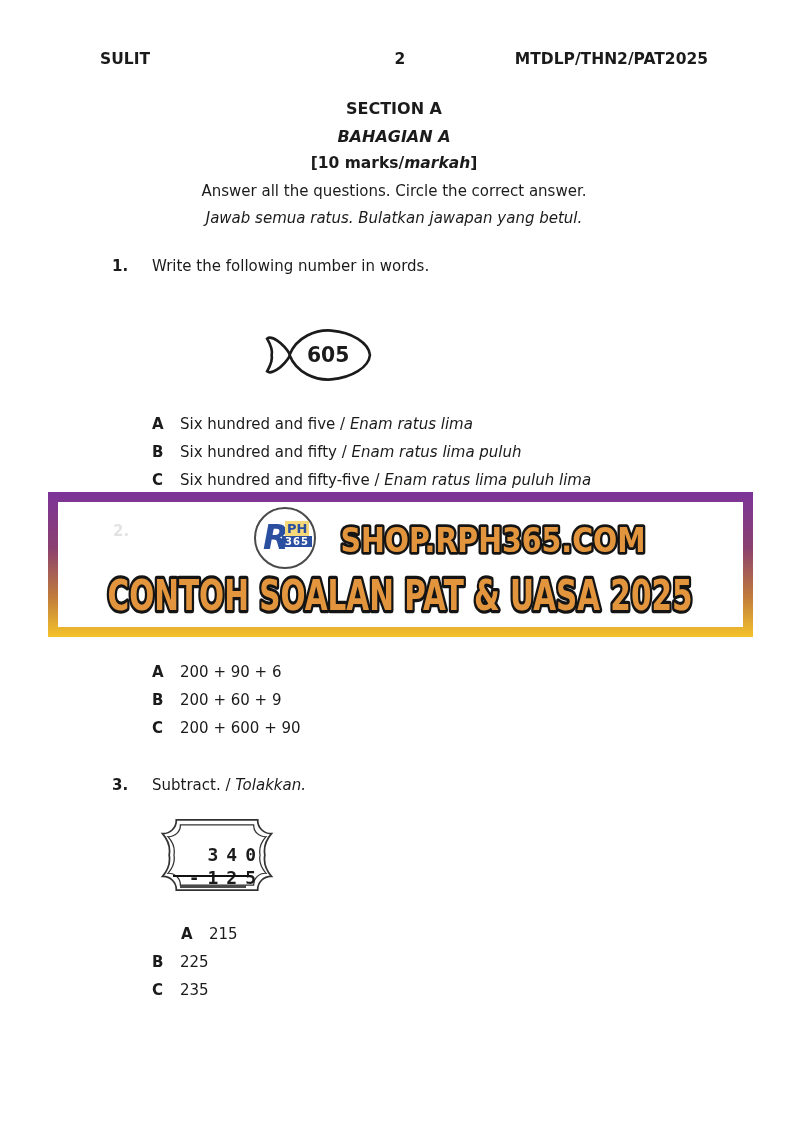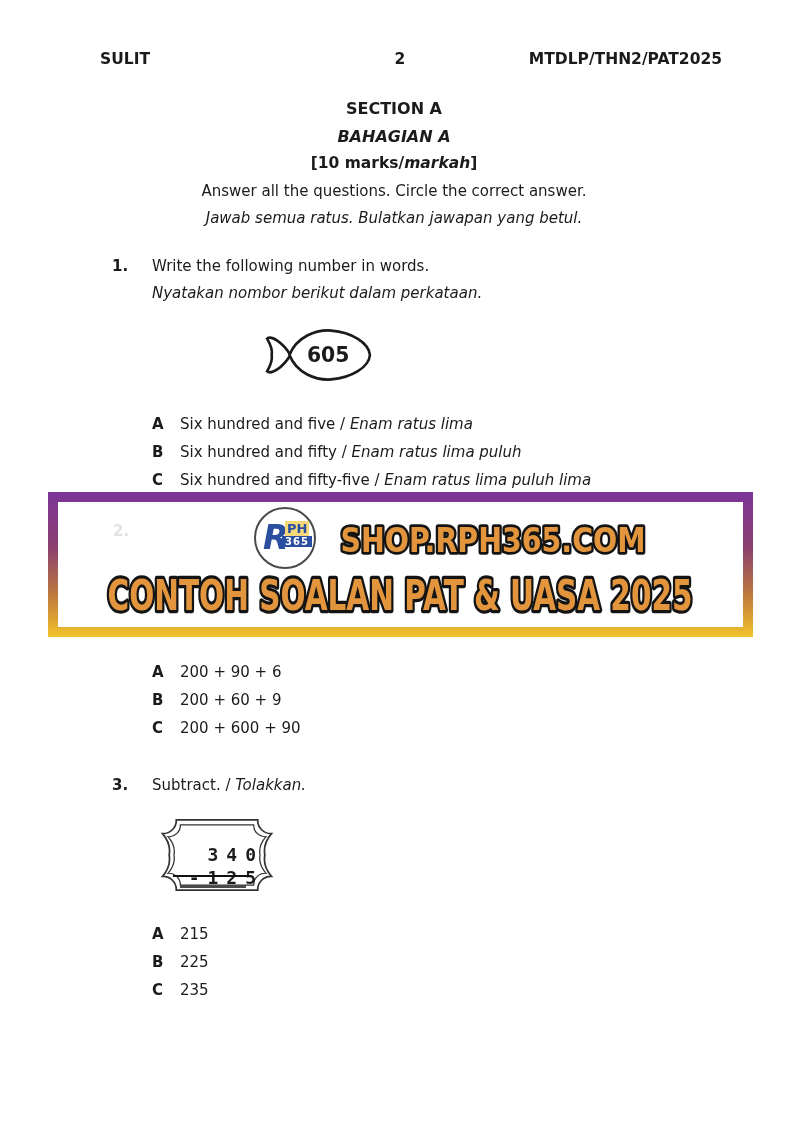--- a/index.html
+++ b/index.html
@@ -7,21 +7,21 @@
     position:relative; width:800px; height:1131px; margin:0 auto;
     background:#ffffff; color:#1b1b1b; overflow:hidden;
     font-family:"DejaVu Sans", sans-serif; font-size:15px;
   }
   .it { font-style:italic; }
 
   
   .hdr { position:absolute; top:50px; left:0; right:0; height:20px; font-weight:bold; font-size:15.5px; }
   .hdr-left   { position:absolute; left:100px; }
   .hdr-center { position:absolute; left:0; right:0; text-align:center; }
-  .hdr-right  { position:absolute; right:78px;margin-left:48px; }
+  .hdr-right  { position:absolute; right:92px;margin-left:48px; }
 
   
   .section { position:absolute; top:95px; left:0; right:12px; text-align:center; line-height:27.5px; }
   .section .t1 { font-weight:bold; font-size:16px; }
   .section .t2 { font-weight:bold; font-size:16px; font-style:italic; }
   .section .mk { font-weight:bold; font-size:15.5px; }
 
   
   .qblock { position:absolute; left:0; right:0; line-height:26.5px; }
   .qnum  { position:absolute; left:112px; font-weight:bold; }
@@ -78,21 +78,20 @@
     <div class="t2">BAHAGIAN A</div>
     <div class="mk"><span>[10 marks/</span><span class="it">markah</span><span>]</span></div>
     <div>Answer all the questions. Circle the correct answer.</div>
     <div class="it">Jawab semua ratus. Bulatkan jawapan yang betul.</div>
   </div>
 
   <div class="qblock" style="top:253px;">
     <span class="qnum">1.</span>
     <span class="qtext">
       <span>Write the following number in words.</span><br>
-      <span class="it">Nyatakan nombor berikut dalam perkataan.</span>
     </span>
   </div>
 
   <svg class="fish" viewBox="0 0 108 58">
     <path d="M 27,29 C 19,16 8,9.5 4,13 C 7.5,19 9.5,24.5 8.5,29 C 9.5,33.5 7.5,39 4,45 C 8,48.5 19,42 27,29 Z" fill="#ffffff" stroke="#1b1b1b" stroke-width="2.6"></path>
     <path d="M 26,29 C 33,11 52,4 67,5 C 87,6.5 104,17 105,29 C 104,41 87,51.5 67,53 C 52,54 33,47 26,29 Z" fill="#ffffff" stroke="#1b1b1b" stroke-width="2.6"></path>
     <text x="64" y="36" text-anchor="middle">605</text>
   </svg>
 
   <div class="opt" style="top:410px;">
@@ -147,21 +146,21 @@
       </g>
     </svg>
     <div class="nums">
       <div>340</div>
       <div>-125</div>
     </div>
     <div class="subline"></div>
     <div class="answerline"></div>
   </div>
 
-  <div class="opt" style="top:920px;">
+  <div class="opt" style="top:920px;margin-left:29px;">
     <span class="letter">A</span><span>215</span>
   </div>
   <div class="opt" style="top:948px;">
     <span class="letter">B</span><span>225</span>
   </div>
   <div class="opt" style="top:976px;">
     <span class="letter">C</span><span>235</span>
   </div>
 
 </div>

